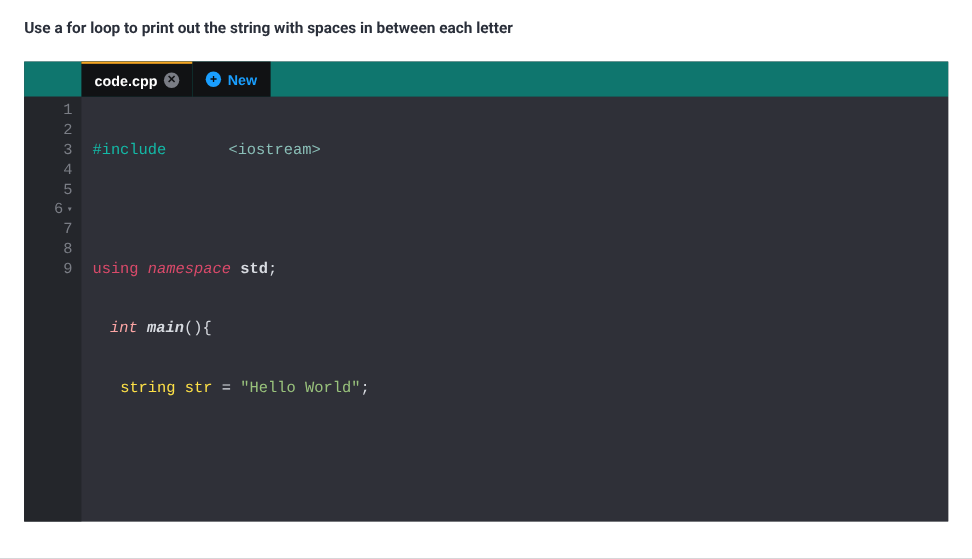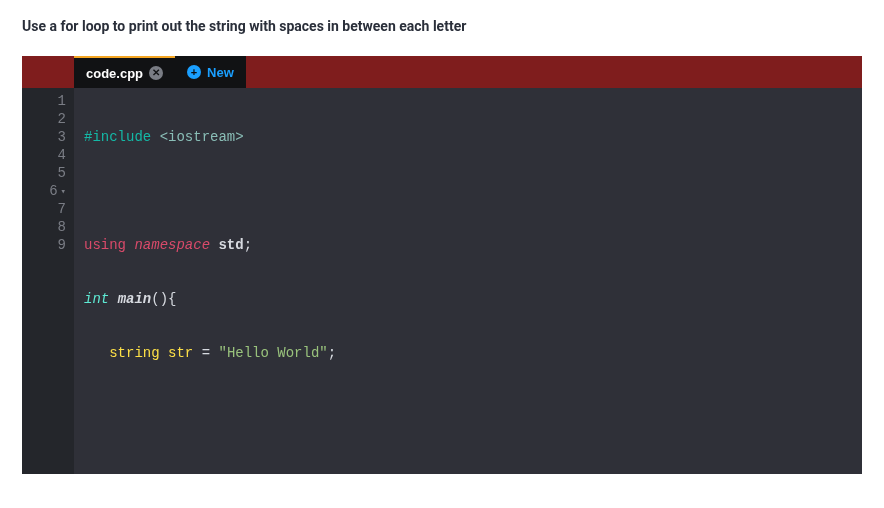--- a/index.html
+++ b/index.html
@@ -18,21 +18,21 @@
     font-weight: 700;
   }
   .editor-container {
     background: #24262b;
     position: relative;
   }
   .tabbar {
     display: flex;
     align-items: stretch;
     height: 32px;
-    background: #7f1d1d;
+    background: #0f766e;
     padding-left: 52px;
   }
   .tab {
     display: flex;
     align-items: center;
     padding: 0 12px;
     font-size: 13px;
     font-family: -apple-system, BlinkMacSystemFont, "Segoe UI", sans-serif;
     cursor: pointer;
     gap: 6px;
@@ -98,26 +98,26 @@
   }
   .code {
     padding: 4px 10px;
     color: #d7dae0;
     white-space: pre;
     flex: 1;
     position: relative;
   }
   .code .line { height: 18px; }
   .tok-preproc { color: #14b8a6; }
-  .tok-angle   { color: #8abeb7; }
+  .tok-angle   { color: #8abeb7; margin-left: 48px; }
   .tok-keyword { color: #d94a6a; }
   .tok-keyword2{ color: #d94a6a; font-style: italic; }
   .tok-ns      { color: #d7dae0; font-weight: 700; }
   .tok-comment { color: #7a7d85; }
-  .tok-type-it { color: #5eead4; font-style: italic; }
+  .tok-type-it { color: #fca5a5; font-style: italic; margin-left: 16px; }
   .tok-func    { color: #d7dae0; font-weight: 700; font-style: italic; }
   .tok-ident   { color: #fde047; }
   .tok-op      { color: #d7dae0; }
   .tok-string  { color: #99c27c; }
 </style>
 </head>
 <body>
 
 <div class="page">
   <div class="instruction">Use a for loop to print out the string with spaces in between each letter</div>

